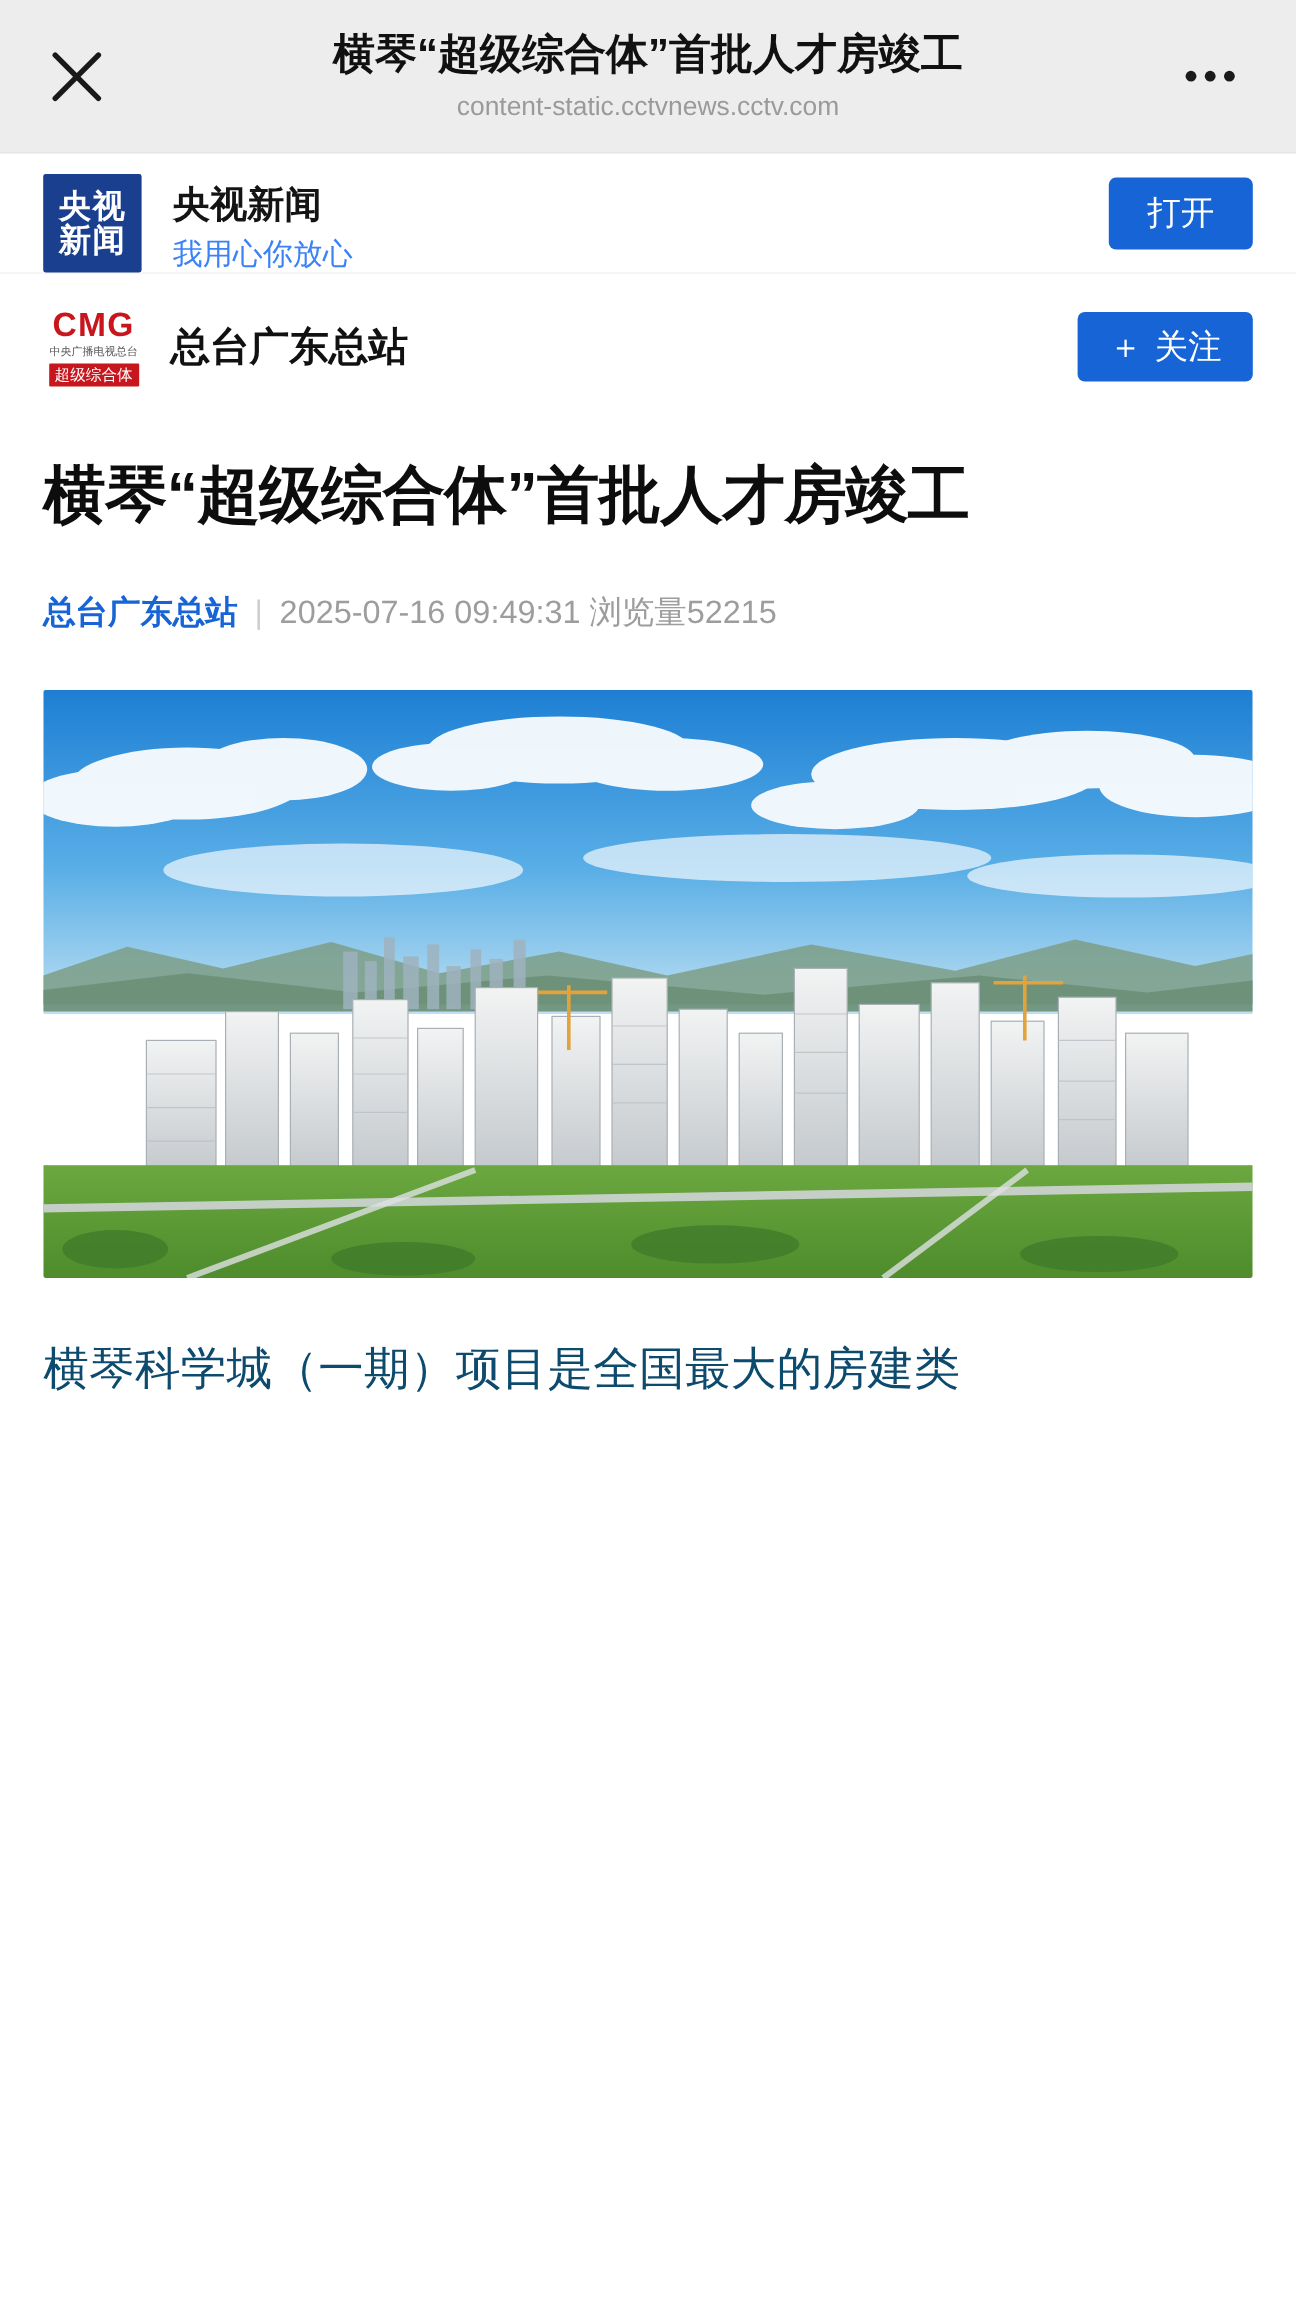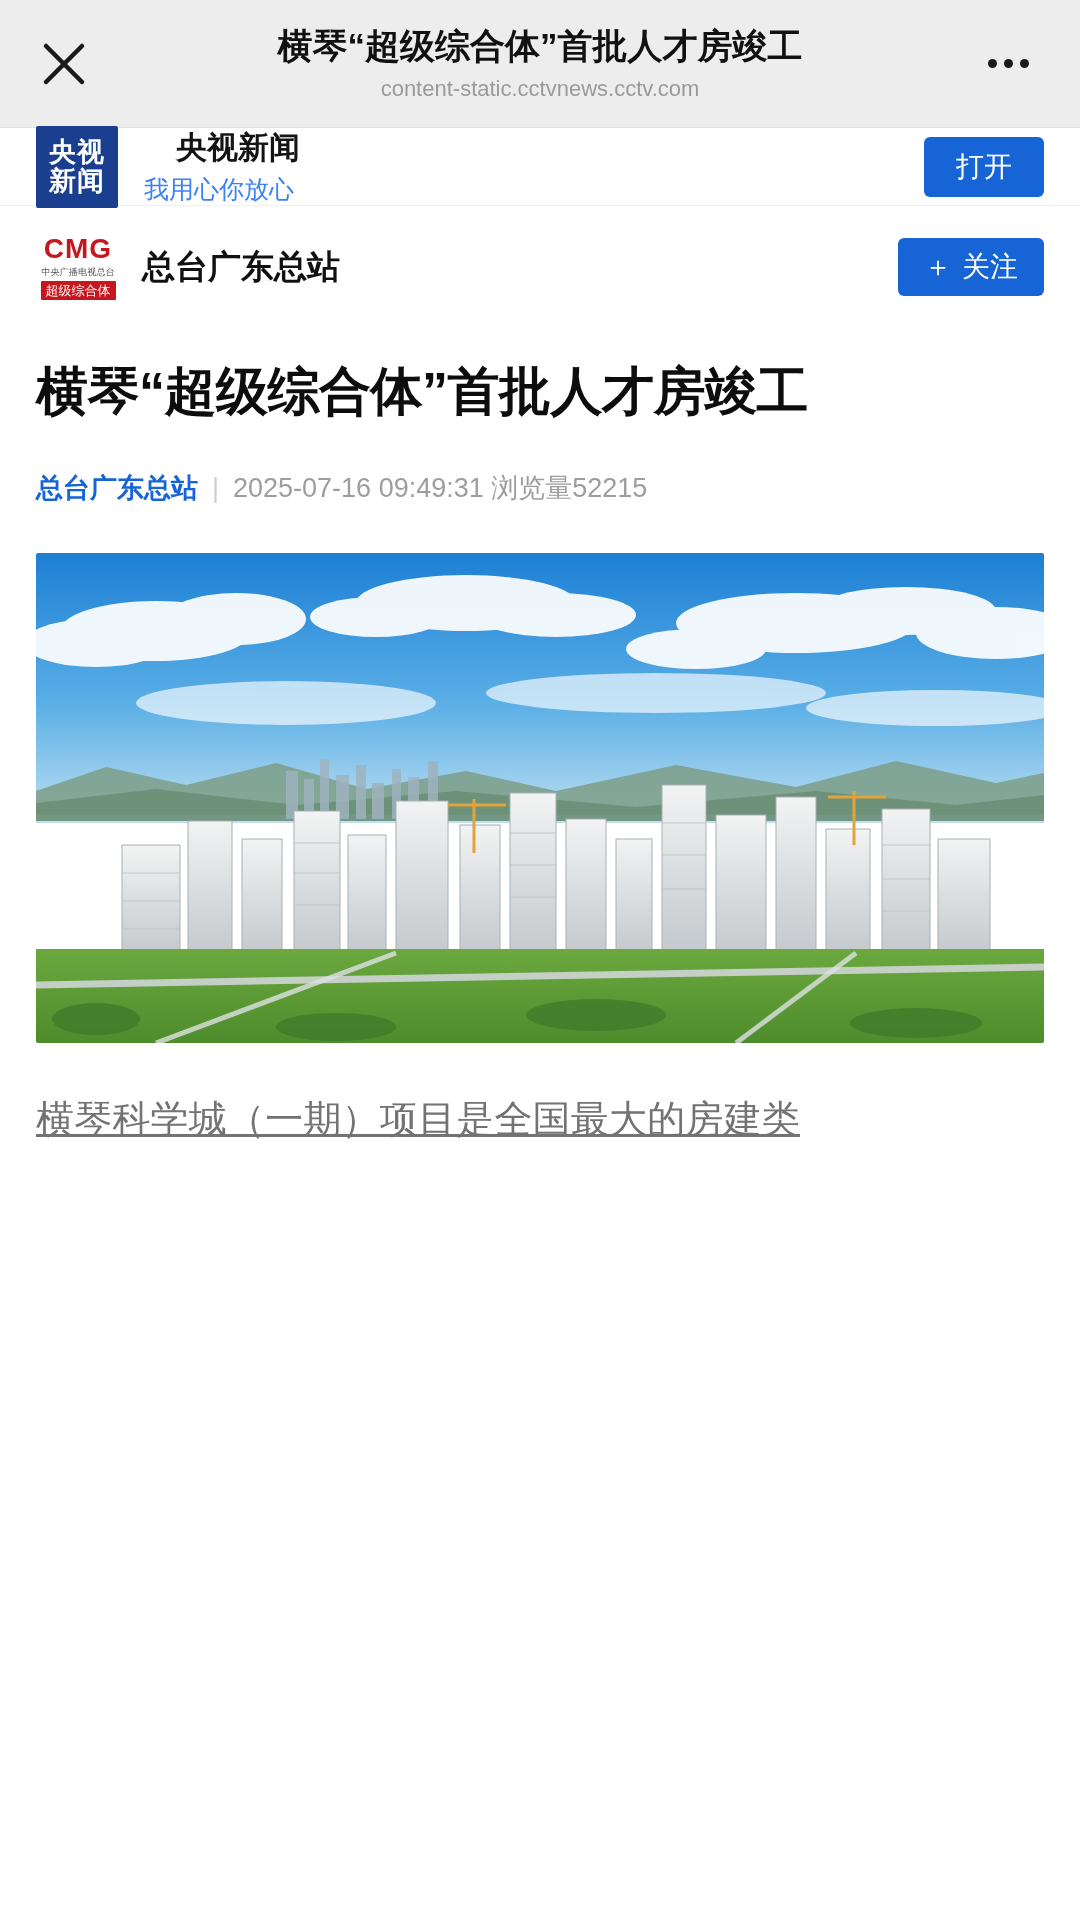--- a/index.html
+++ b/index.html
@@ -66,24 +66,24 @@
   .topbar-url {
     margin-top: 9px;
     font-size: 22px;
     color: #9a9a9a;
     font-weight: 400;
     white-space: nowrap;
   }
 
   
   .app-banner {
-    height: 78px;
+    height: 100px;
     background: #ffffff;
     display: flex;
-    align-items: center;
+    align-items: flex-end;
     padding: 0 36px;
     border-bottom: 1px solid #f0f0f0;
     position: relative;
   }
   .app-logo {
     width: 82px;
     height: 82px;
     background: #1b3f8f;
     color: #ffffff;
     display: flex;
@@ -102,21 +102,20 @@
     margin-left: 26px;
     display: flex;
     flex-direction: column;
     justify-content: center;
   }
   .app-name {
     font-size: 31px;
     font-weight: 700;
     color: #141414;
     line-height: 1.25;
-    margin-left: 32px;
   }
   .app-slogan {
     margin-top: 6px;
     font-size: 25px;
     color: #3b82f6;
     line-height: 1.2;
   }
   .open-btn {
     position: absolute;
     right: 36px;
@@ -238,23 +237,22 @@
     border-radius: 2px;
     overflow: hidden;
     position: relative;
   }
   .figure svg { display: block; width: 100%; height: 100%; }
 
   .article-p2 {
     margin-top: 44px;
     font-size: 38px;
     line-height: 1.72;
-    color: #737373;
+    color: #0c4a6e;
     letter-spacing: 0.2px;
-    text-decoration: underline;
   }
 </style>
 </head>
 <body>
 
 <div class="topbar">
   <div class="close-btn">
     <svg width="52" height="52" viewBox="0 0 52 52" aria-hidden="true">
       <line x1="8" y1="8" x2="44" y2="44" stroke="#191919" stroke-width="4.5" stroke-linecap="round"></line>
       <line x1="44" y1="8" x2="8" y2="44" stroke="#191919" stroke-width="4.5" stroke-linecap="round"></line>

